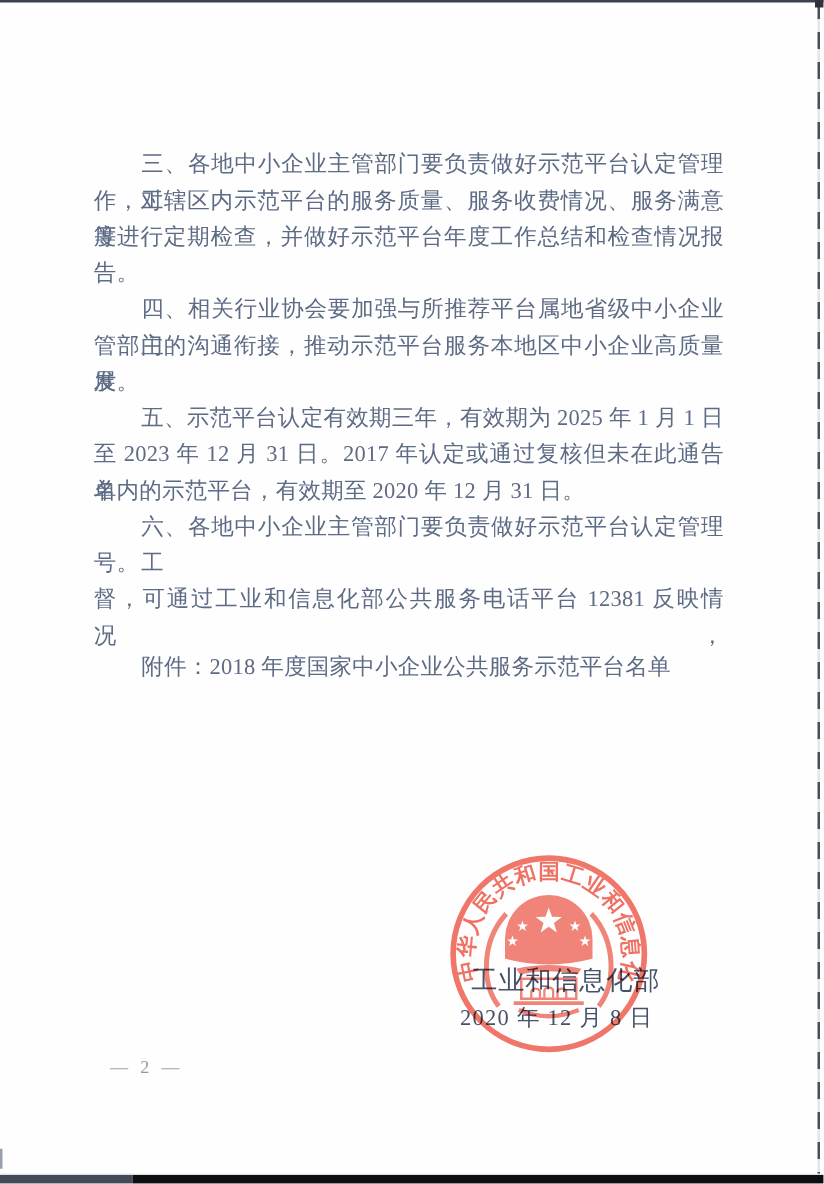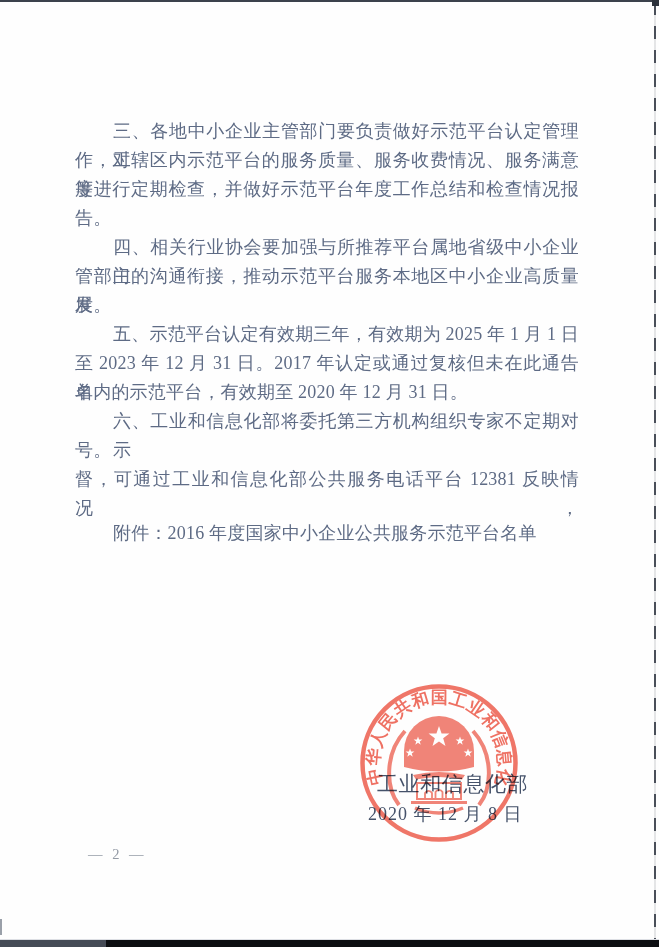--- a/index.html
+++ b/index.html
@@ -77,24 +77,24 @@
       <div class="line indent fill">三、各地中小企业主管部门要负责做好示范平台认定管理工</div>
       <div class="line fill">作，对辖区内示范平台的服务质量、服务收费情况、服务满意度</div>
       <div class="line fill">等进行定期检查，并做好示范平台年度工作总结和检查情况报</div>
       <div class="line">告。</div>
       <div class="line indent fill">四、相关行业协会要加强与所推荐平台属地省级中小企业主</div>
       <div class="line fill">管部门的沟通衔接，推动示范平台服务本地区中小企业高质量发</div>
       <div class="line">展。</div>
       <div class="line indent fill">五、示范平台认定有效期三年，有效期为 2025 年 1 月 1 日</div>
       <div class="line fill">至 2023 年 12 月 31 日。2017 年认定或通过复核但未在此通告名</div>
       <div class="line">单内的示范平台，有效期至 2020 年 12 月 31 日。</div>
-      <div class="line indent fill">六、工业和信息化部将委托第三方机构组织专家不定期对示</div>
+      <div class="line indent fill">六、各地中小企业主管部门要负责做好示范平台认定管理工</div>
       <div class="line">号。</div>
       <div class="line fill">督，可通过工业和信息化部公共服务电话平台 12381 反映情况，</div>
-      <div class="line indent gap">附件：2016 年度国家中小企业公共服务示范平台名单</div>
+      <div class="line indent gap">附件：2018 年度国家中小企业公共服务示范平台名单</div>
     </div>
 
   <div class="sig-issuer">工业和信息化部</div>
   <div class="sig-date">2020 年 12 月 8 日</div>
 
   <svg class="seal" viewBox="0 0 164 164" aria-hidden="true">
     <defs>
       <path id="ringTextArc" d="M 25.6 102.5 A 60 60 0 1 1 138.4 102.5" fill="none"></path>
       <polygon id="star5" points="0,-11 -2.59,-3.56 -10.46,-3.4 -4.18,1.36 -6.47,8.9 0,4.4 6.47,8.9 4.18,1.36 10.46,-3.4 2.59,-3.56"></polygon>
     </defs>

